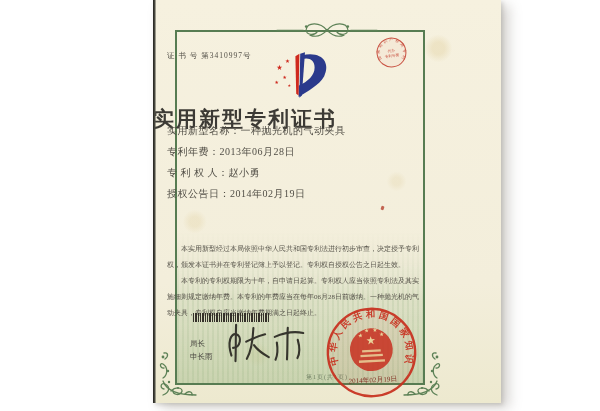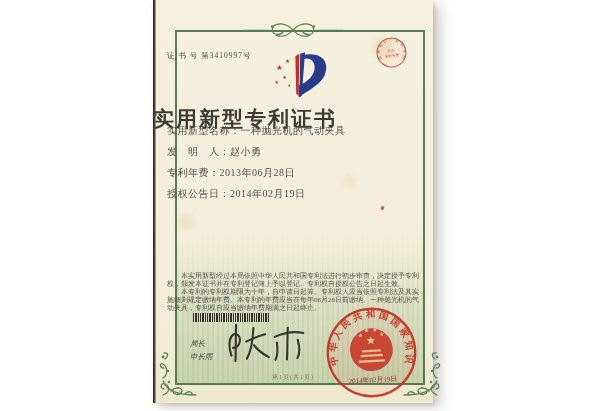--- a/index.html
+++ b/index.html
@@ -3,21 +3,21 @@
 <meta charset="utf-8">
 <style>
   * { margin:0; padding:0; box-sizing:border-box; }
   body { width:600px; height:411px; overflow:hidden;
          font-family:"Liberation Serif","DejaVu Serif",serif; background:#fff; }
 
   .stage { position:relative; width:600px; height:411px; background:#ffffff; overflow:hidden; }
 
   
   .paper {
-    position:absolute; left:153px; top:0; width:280px; height:403px;
+    position:absolute; left:153px; top:0; width:348px; height:403px;
     background:
       radial-gradient(circle at 82% 12%, rgba(205,175,95,.20) 0 6px, transparent 14px),
       radial-gradient(circle at 12% 55%, rgba(205,175,95,.15) 0 5px, transparent 12px),
       radial-gradient(circle at 70% 45%, rgba(200,170,90,.12) 0 4px, transparent 10px),
       radial-gradient(circle at 30% 88%, rgba(200,170,90,.10) 0 5px, transparent 12px),
       linear-gradient(180deg,#f6f1df 0%,#f3eedb 70%,#ede9cf 100%);
     box-shadow: 8px 5px 12px rgba(90,85,70,.25), 2px 2px 4px rgba(90,85,70,.2);
   }
   .paper-edge { position:absolute; left:0; top:0; bottom:0; width:3px; z-index:6;
     background:linear-gradient(90deg,#21211d,#55544a 70%,rgba(85,84,74,0)); }
@@ -46,30 +46,30 @@
 
   .logo { position:absolute; left:112px; top:49px; width:72px; height:56px; z-index:2; }
 
   .title { position:absolute; left:0; right:0; top:105px; text-align:left;
     font-size:21px; font-weight:bold; letter-spacing:2px; color:#3c3a35; z-index:2; }
 
   .fields { position:absolute; left:14px; top:124px; z-index:2; }
   .field-row { height:21px; font-size:10px; color:#514e46; letter-spacing:.5px; }
 
   .legal { position:absolute; left:14px; top:241px; width:252px; z-index:2;
-    font-size:7px; line-height:8px; color:#57544b; text-align:justify;margin-top:31px; }
+    font-size:7px; line-height:16px; color:#57544b; text-align:justify; }
   .legal p { text-indent:2em; }
 
   .barcode { position:absolute; left:40px; top:313px; width:76px; height:9px; z-index:2;
     background:
       repeating-linear-gradient(90deg,#35302a 0 1px, transparent 1px 2px,
         #35302a 2px 4px, transparent 4px 5px, #35302a 5px 5.6px, transparent 5.6px 7px); }
 
   .director { position:absolute; left:37px; top:337px; z-index:3;
-    font-size:7.5px; line-height:13px; color:#4c4a43;font-style:italic; }
+    font-size:7.5px; line-height:13px; color:#4c4a43; }
   .signature { position:absolute; left:60px; top:322px; width:100px; height:42px;
     transform:rotate(-2deg); z-index:3; }
 
   .seal { position:absolute; left:172px; top:306px; width:93px; height:93px;
     transform:rotate(-3deg); opacity:.93; z-index:4; }
 
   .page-footer { position:absolute; left:0; right:0; top:373px; text-align:center;
     font-size:6px; letter-spacing:1px; color:#6f7f63; z-index:2; }
 
   .speck { position:absolute; left:228px; top:206px; width:3px; height:4px;
@@ -158,22 +158,22 @@
         <text x="22" y="37" font-size="6">★</text>
         <text x="12" y="44" font-size="6">★</text>
         <text x="28" y="48" font-size="5">★</text>
       </g>
     </svg>
 
     <h1 class="title">实用新型专利证书</h1>
 
     <div class="fields">
       <div class="field-row"><span>实用新型名称：</span><span>一种抛光机的气动夹具</span></div>
-      <div class="field-row"><span>发　明　人：</span><span>赵小勇</span></div>
       <div class="field-row"><span>专利年费：</span><span>2013年06月28日</span></div>
+      <div class="field-row"><span>专 利 权 人：</span><span>赵小勇</span></div>
       <div class="field-row"><span>授权公告日：</span><span>2014年02月19日</span></div>
     </div>
 
     <div class="speck"></div>
 
     <div class="legal">
       <p>本实用新型经过本局依照中华人民共和国专利法进行初步审查，决定授予专利权，颁发本证书并在专利登记簿上予以登记。专利权自授权公告之日起生效。</p>
       <p>本专利的专利权期限为十年，自申请日起算。专利权人应当依照专利法及其实施细则规定缴纳年费。本专利的年费应当在每年06月28日前缴纳。一种抛光机的气动夹具，专利权自应当缴纳年费期满之日起终止。</p>
     </div>
 

